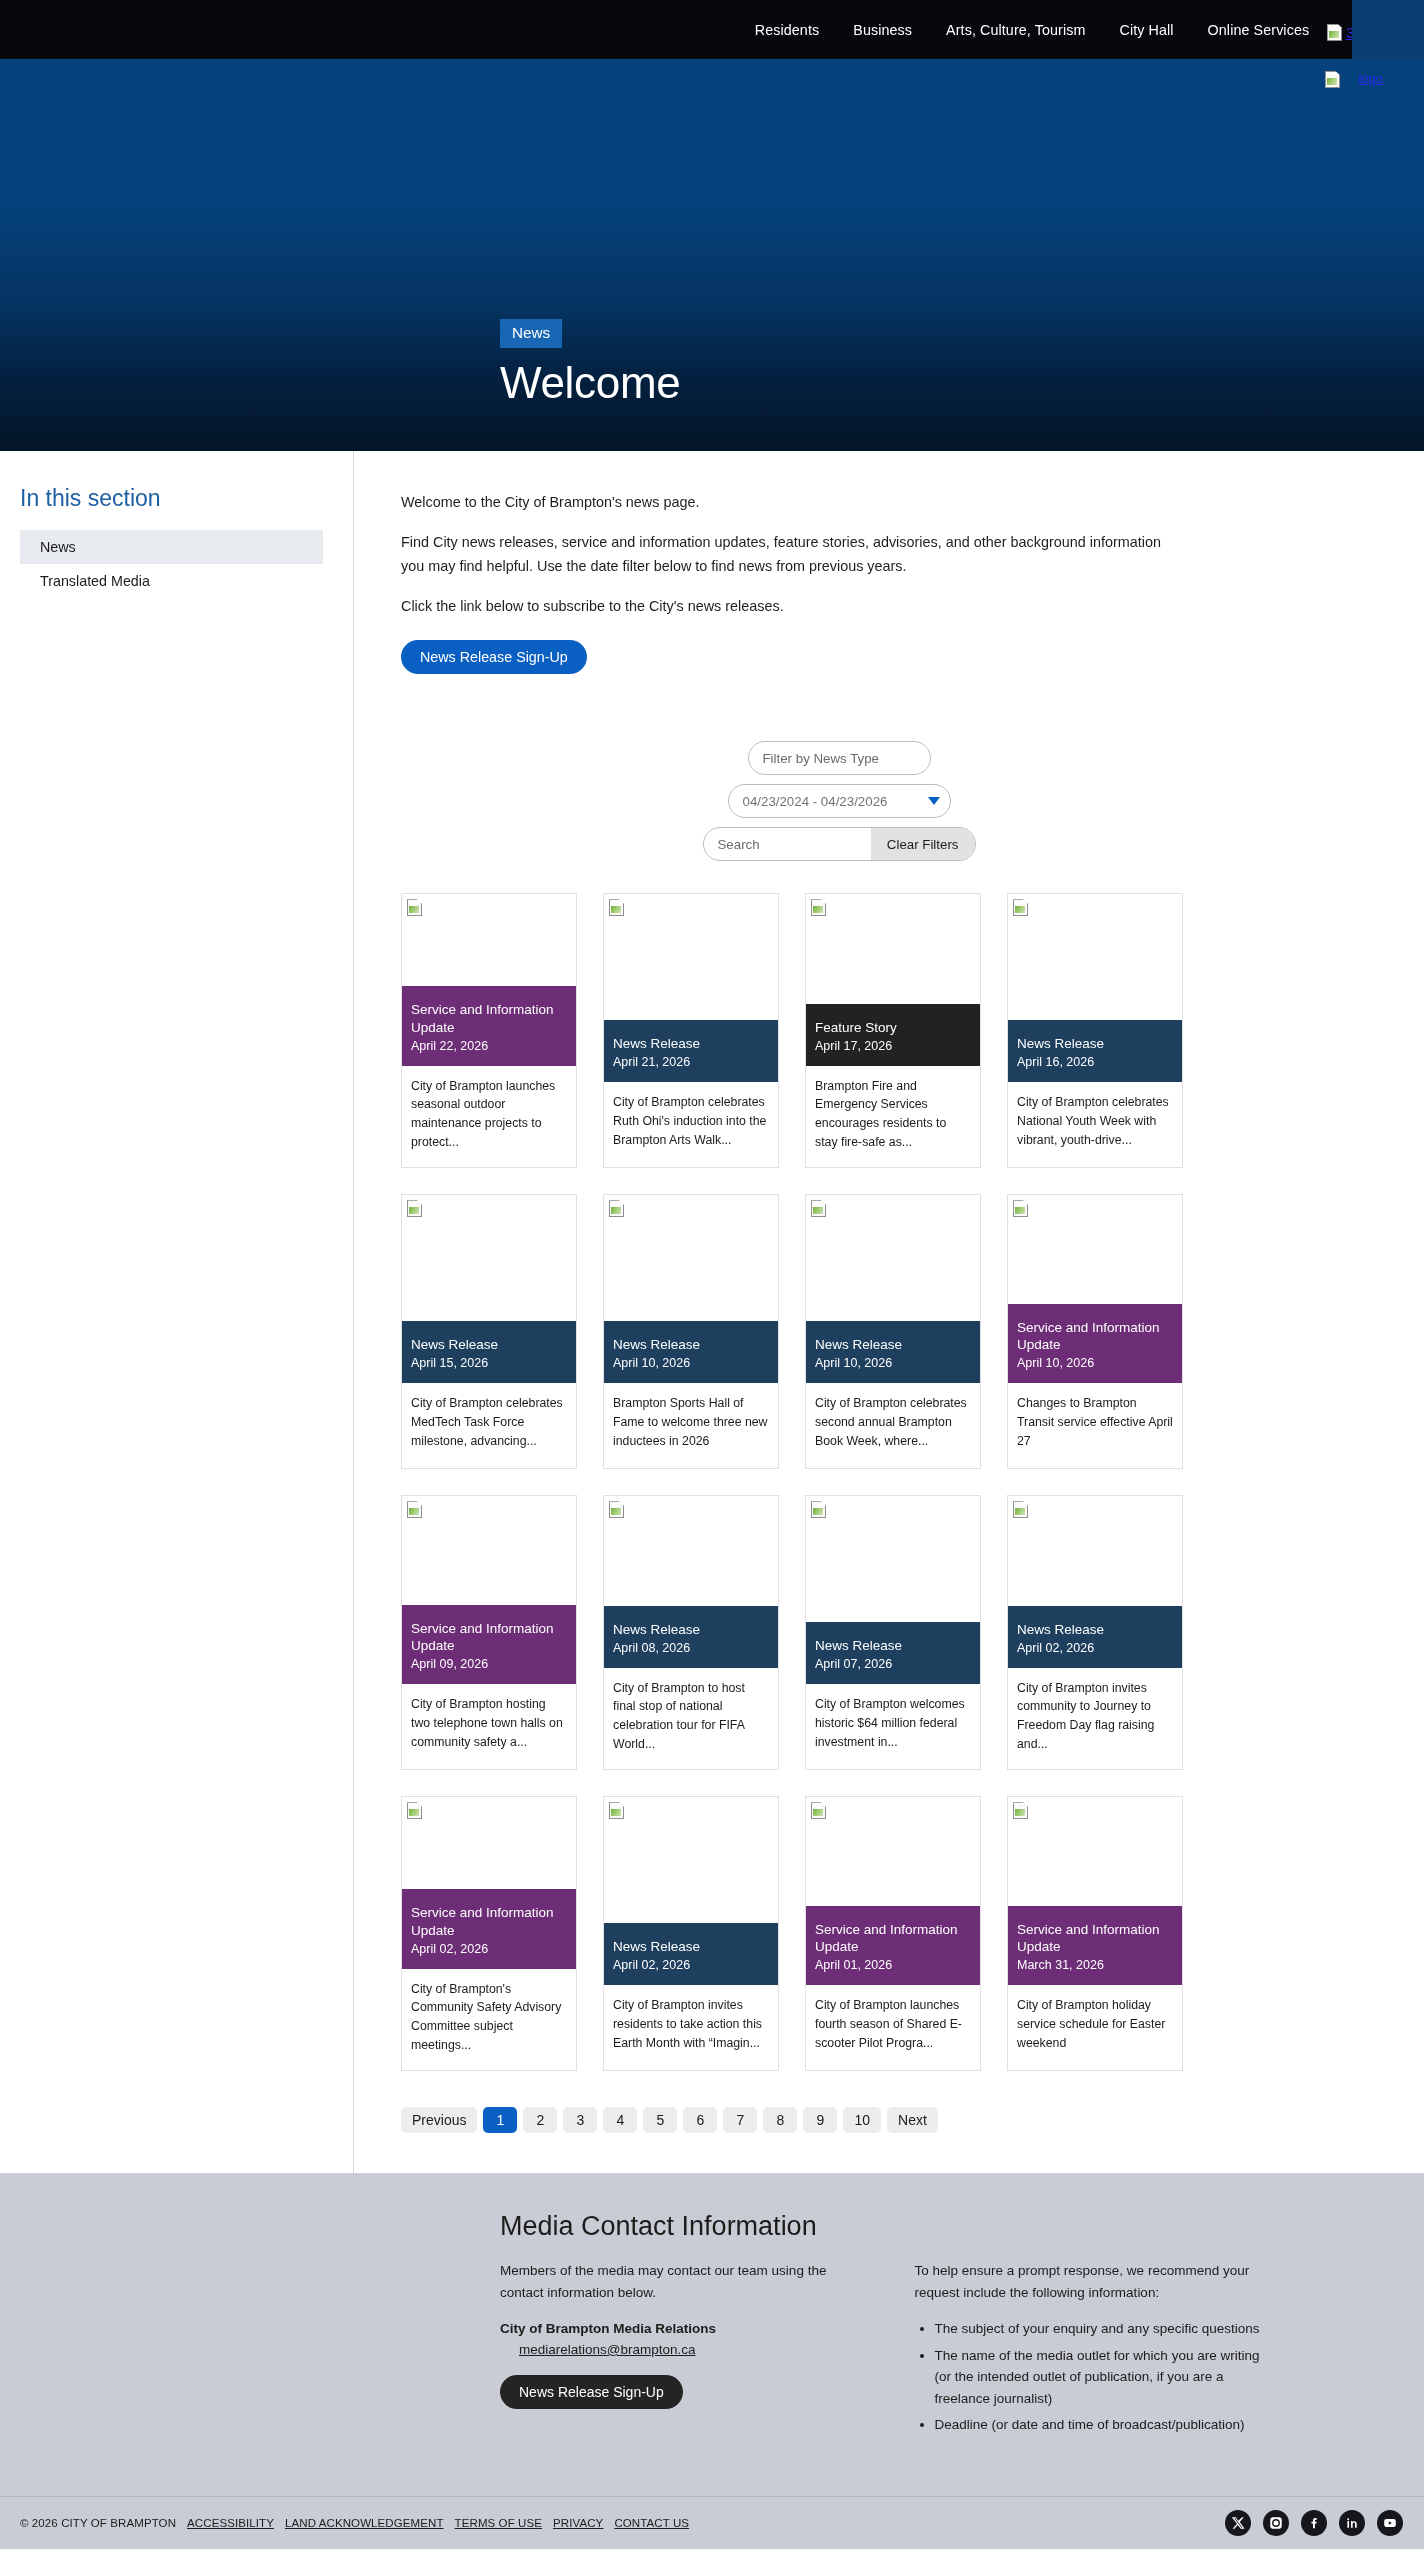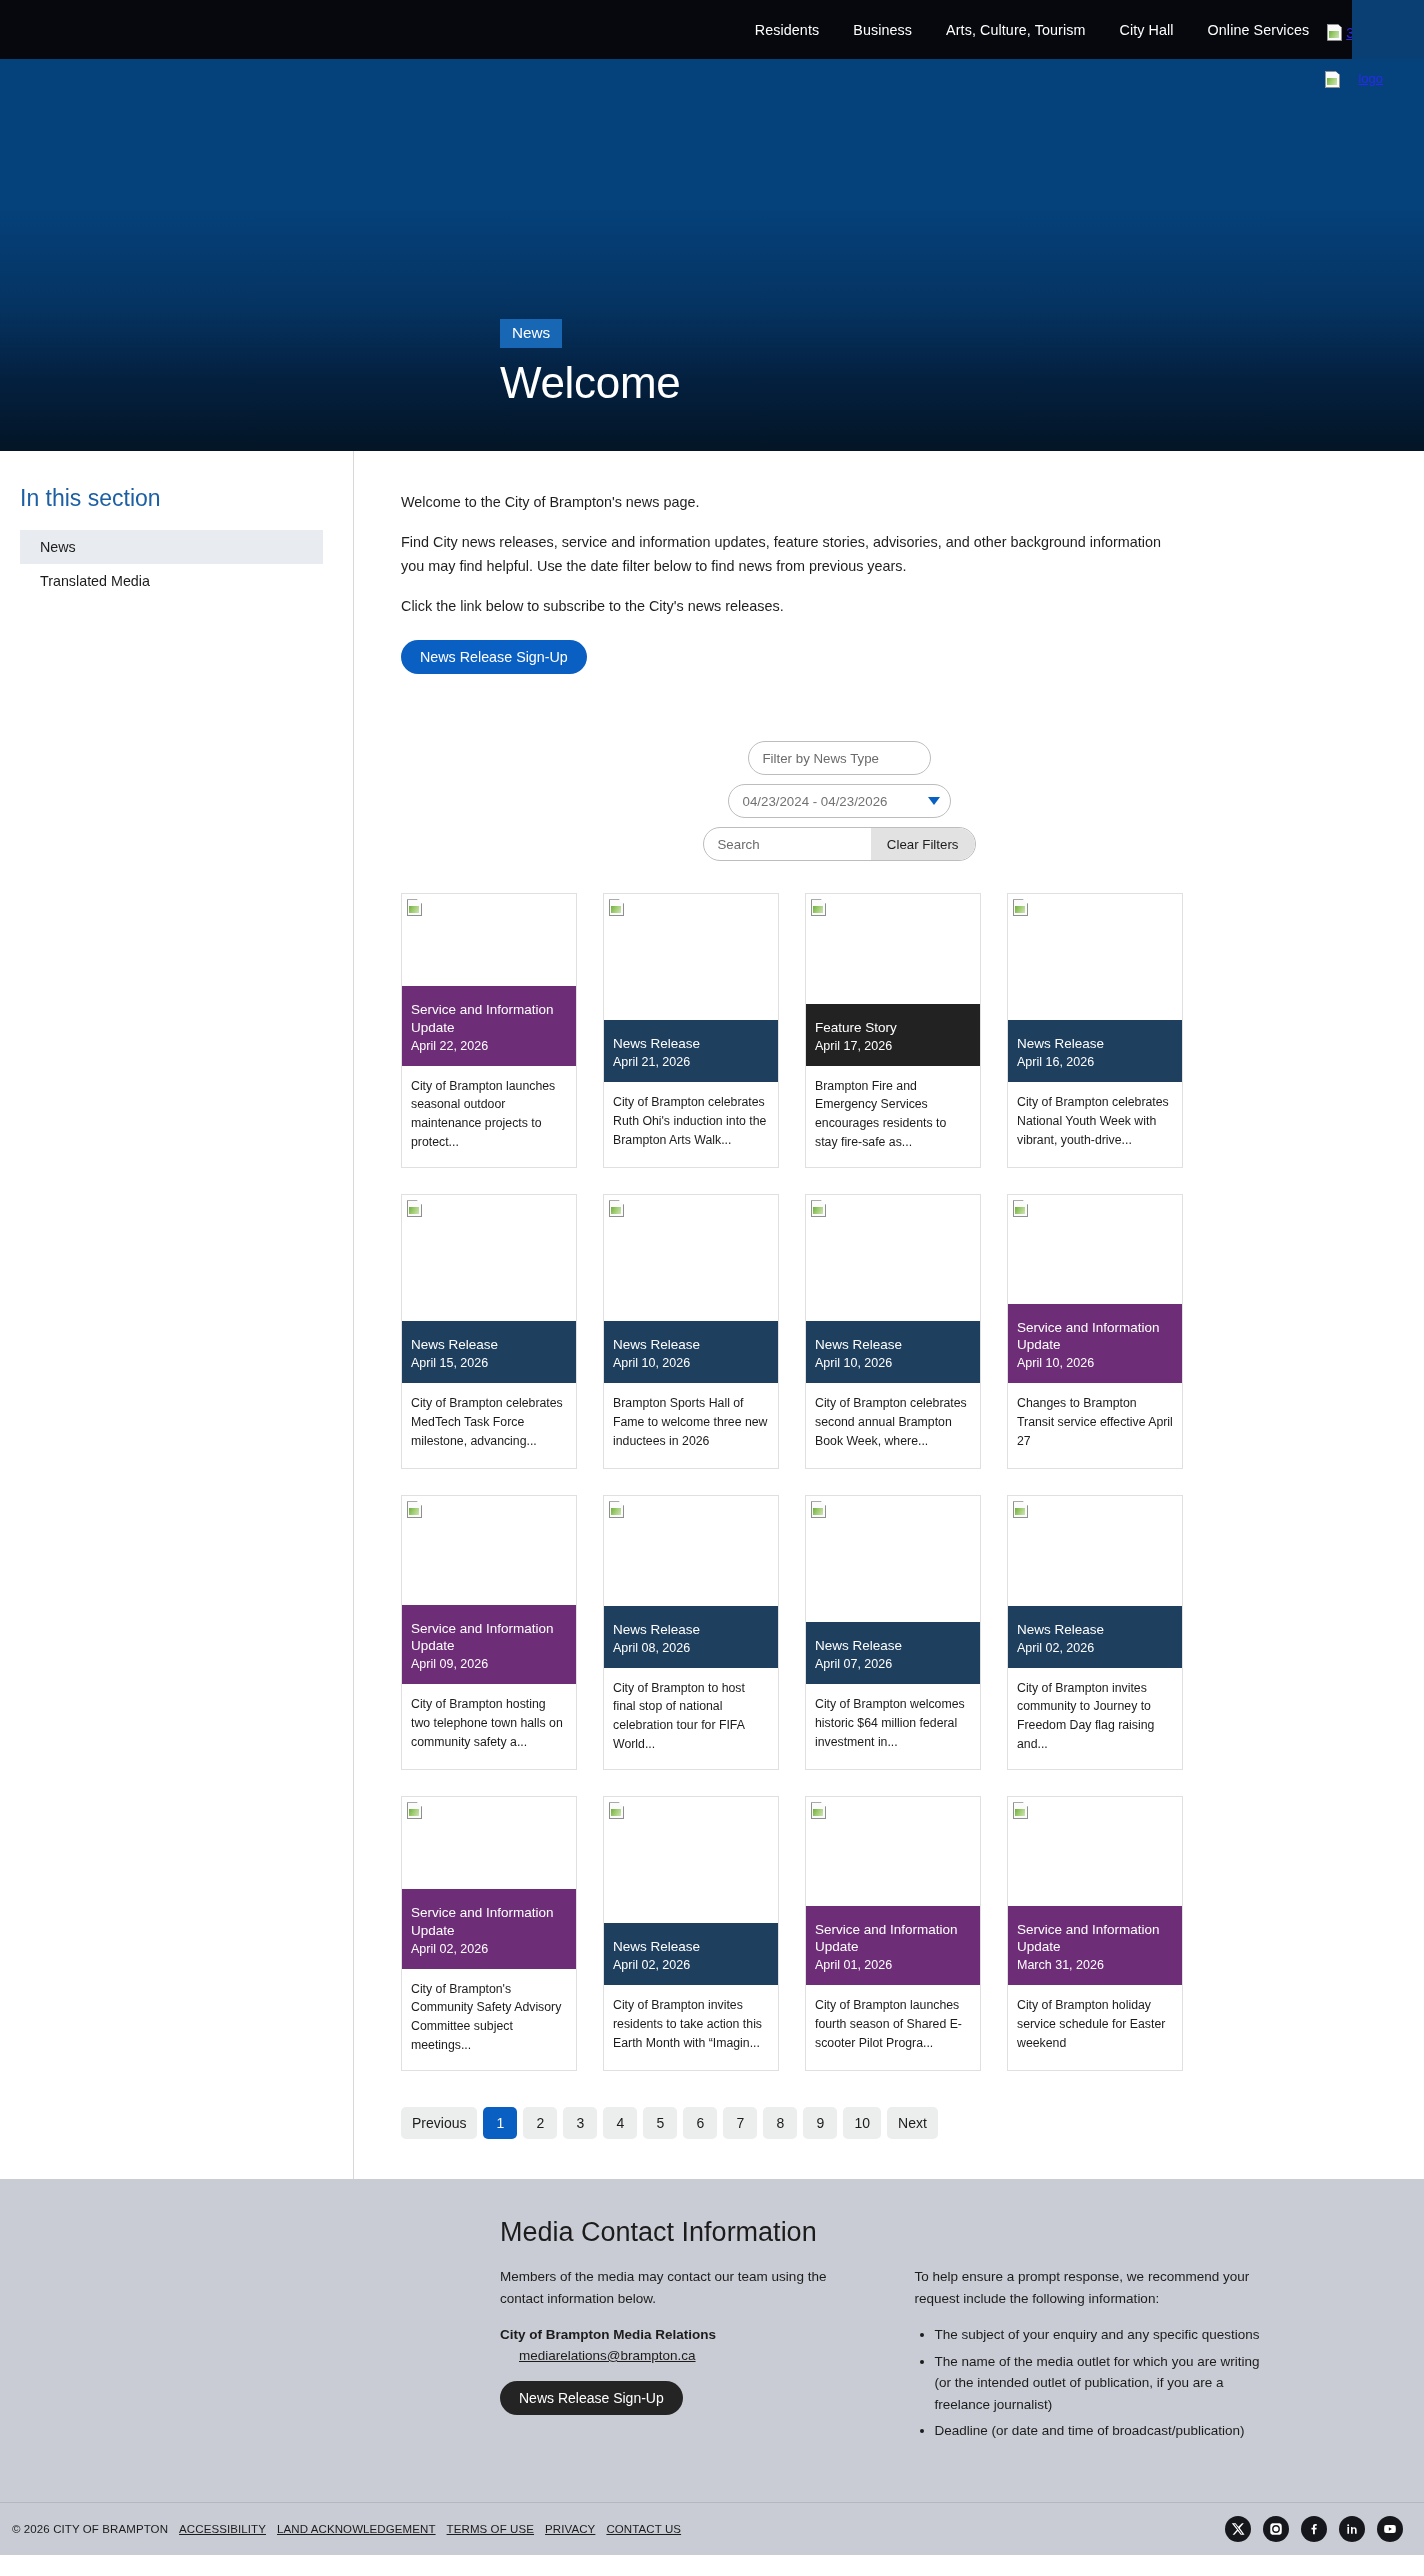--- a/index.html
+++ b/index.html
@@ -296,21 +296,21 @@
     margin-top: 36px;
     align-items: center;
   }
   .page-btn {
     background: #eceded;
     border: none;
     border-radius: 5px;
     font-family: inherit;
     font-size: 14px;
     color: #1c1c1c;
-    height: 32px;
+    height: 26px;
     min-width: 34px;
     padding: 12px 11px;
     cursor: pointer;
     display: flex;
     align-items: center;
     justify-content: center;
   }
   .page-btn.active { background: #0a5fc2; color: #fff; }
 
   
@@ -361,21 +361,21 @@
   }
 
   
   .footer {
     background: #c9ccd4;
     border-top: 1px solid #b4b8c0;
     height: 53px;
     display: flex;
     align-items: center;
     justify-content: space-between;
-    padding: 0 22px 0 12px;
+    padding: 0 22px 0 20px;
   }
   .footer-left {
     display: flex;
     align-items: center;
     gap: 11px;
     font-size: 11.5px;
     color: #1c1c1c;
     letter-spacing: 0.1px;
   }
   .footer-left a {

